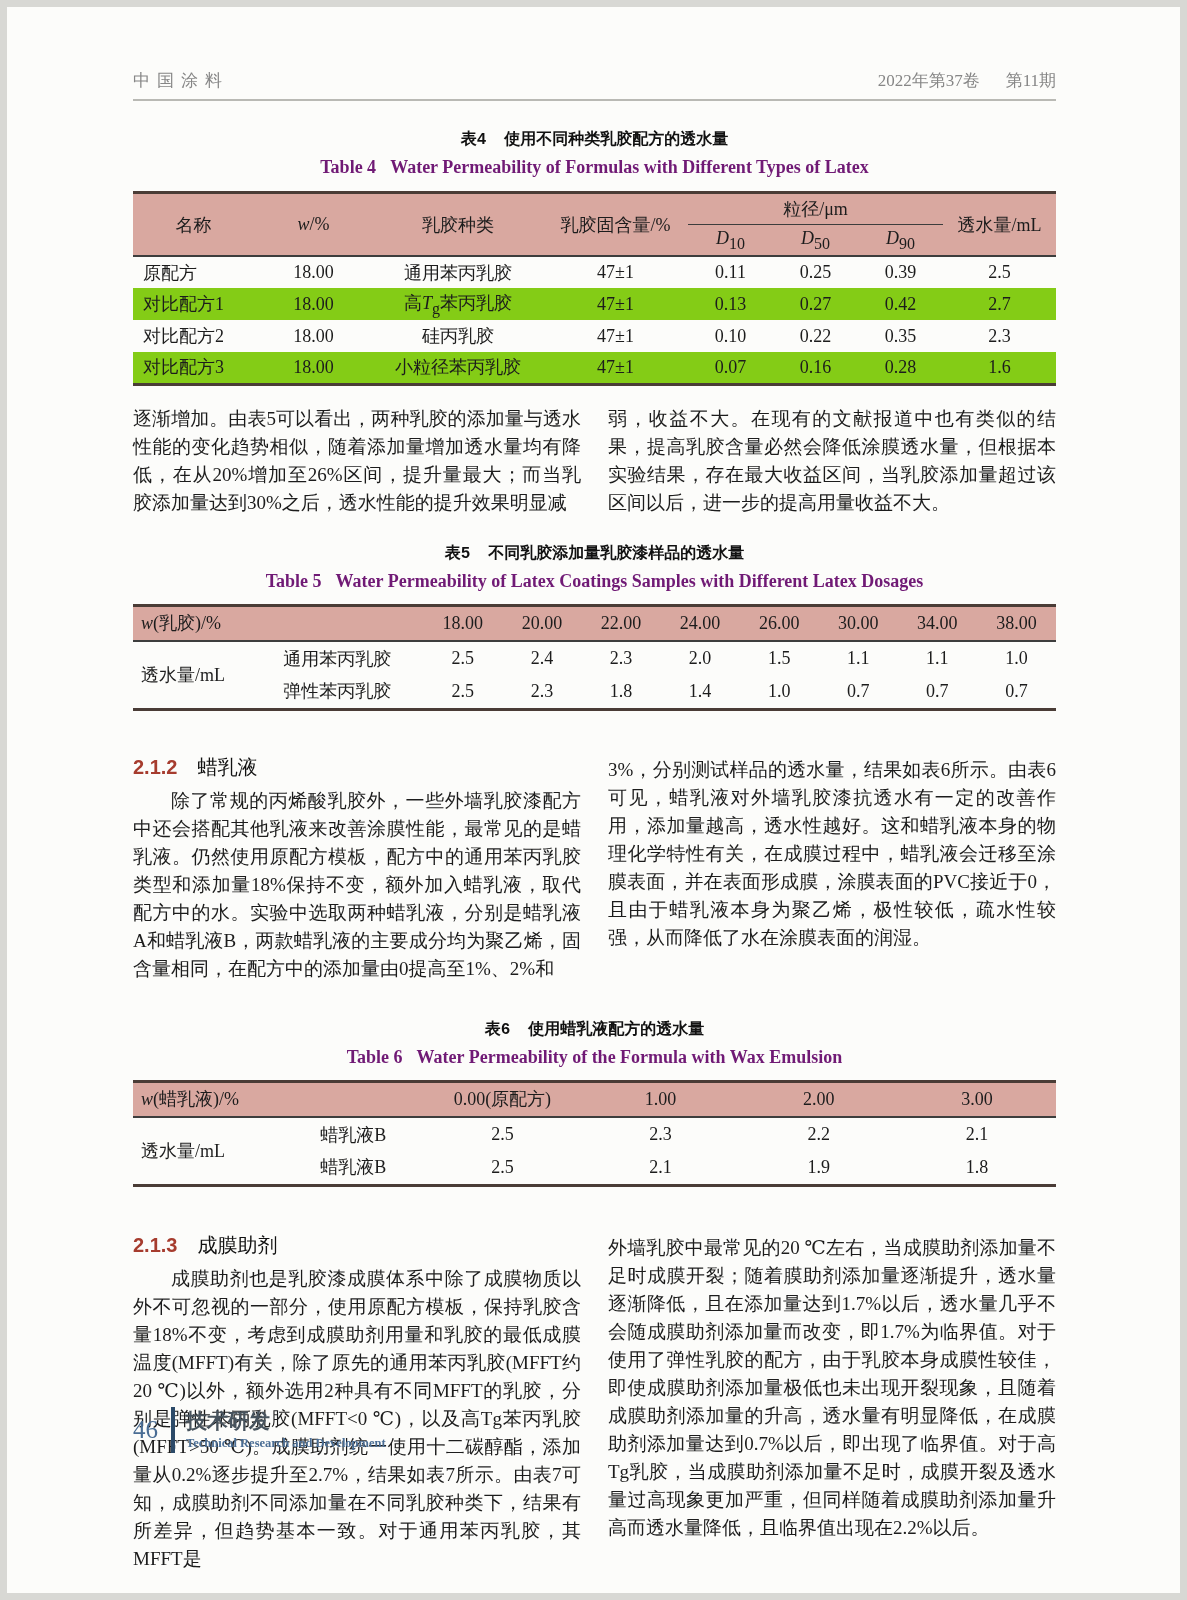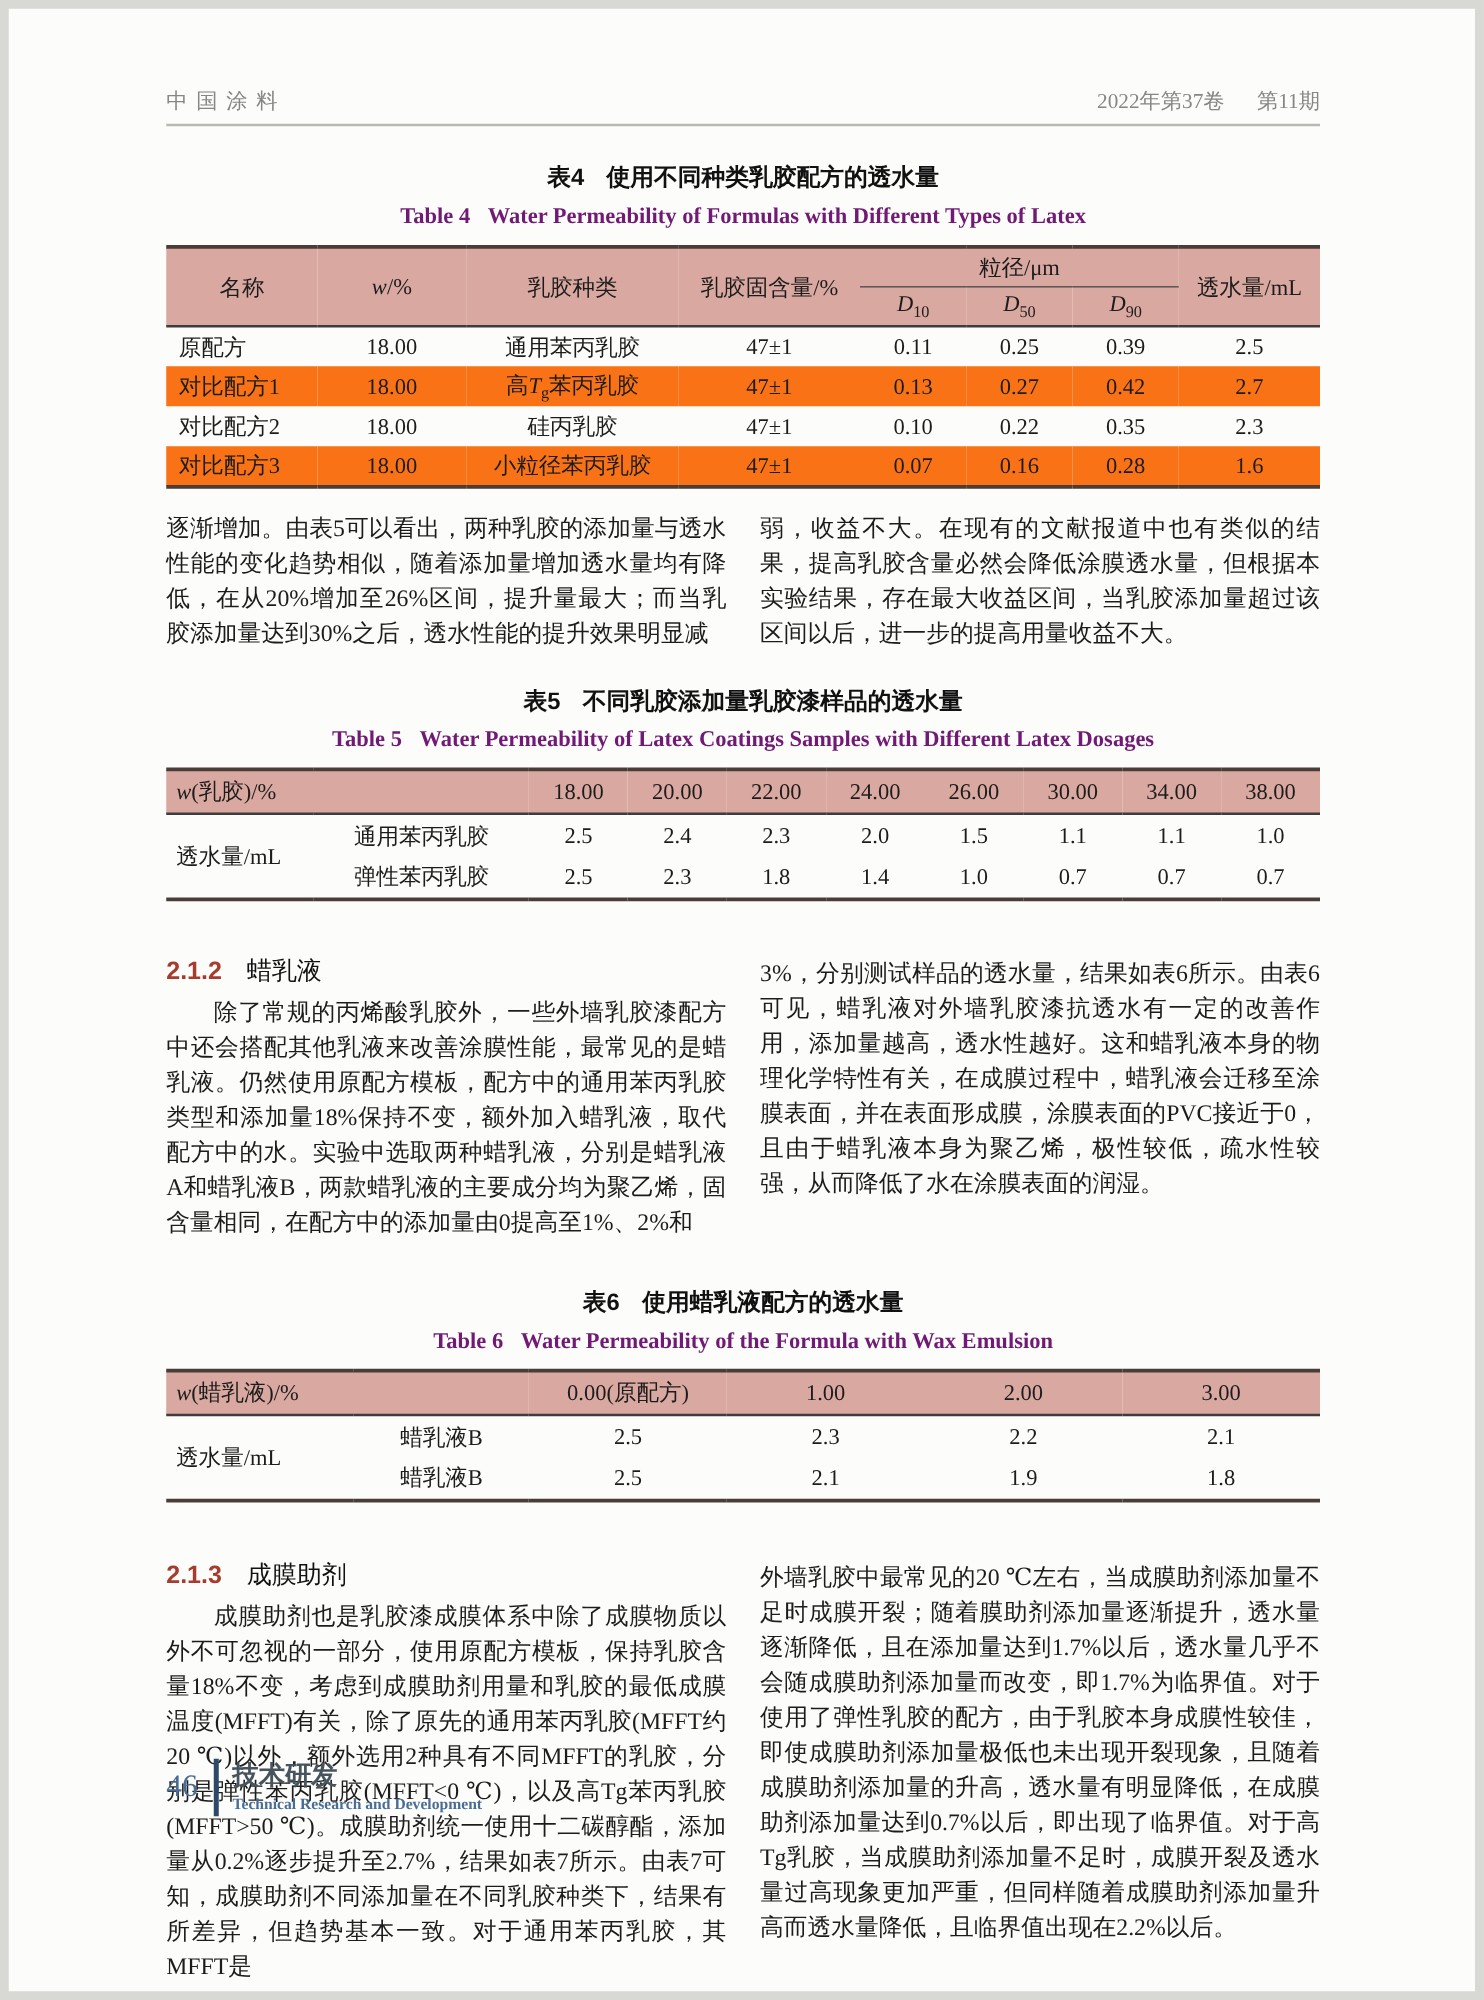--- a/index.html
+++ b/index.html
@@ -11,35 +11,35 @@
   }
   
   .runhead { display:flex; justify-content:space-between; align-items:flex-end;
     font-size:17px; color:#868686; }
   .runhead .journal { letter-spacing:7px; }
   .runhead .issue span { margin-left:26px; }
   .rule { border-bottom:2px solid #b9b9b4; margin-top:7px; }
 
   
   .tcap { text-align:center; }
-  .tcap .cn { font-family:Liberation Sans, sans-serif;
-    font-weight:bold; font-size:19px; color:#111; }
+  .tcap .cn { font-family:Liberation Mono, monospace;
+    font-weight:bold; font-size:16px; color:#111; }
   .tcap .cn .no { margin-right:18px; }
   .tcap .en { font-weight:bold; font-size:18px; margin-top:7px; color:#701a75; }
   .tcap .en .no { margin-right:14px; }
 
   
   table.tbl { width:100%; border-collapse:collapse; table-layout:fixed;
     font-size:18px; color:#1c1c1c;
     border-top:3px solid #4a3c36; border-bottom:3px solid #4a3c36; }
   table.tbl th, table.tbl td { font-weight:normal; text-align:center; padding:0 2px; }
   .pinkhead th { background:#d9a8a0; }
-  tr.shade td { background:#f97316; }
+  tr.shade td { background:#84cc16; }
   i.var { font-family:"Liberation Serif",serif; font-style:italic; }
-  sub { font-size:13px; }
+  sub { font-size:16px; }
 
   
   .tbl4 thead tr.r1 th { height:30px; }
   .tbl4 thead tr.r2 th { height:30px; }
   .tbl4 thead { border-bottom:2px solid #3d3d3d; }
   .tbl4 th.particle { border-bottom:1.5px solid #3d3d3d; }
   .tbl4 tbody tr { height:32px; }
   .tbl4 tbody td:first-child { text-align:left; padding-left:10px; }
 
   

